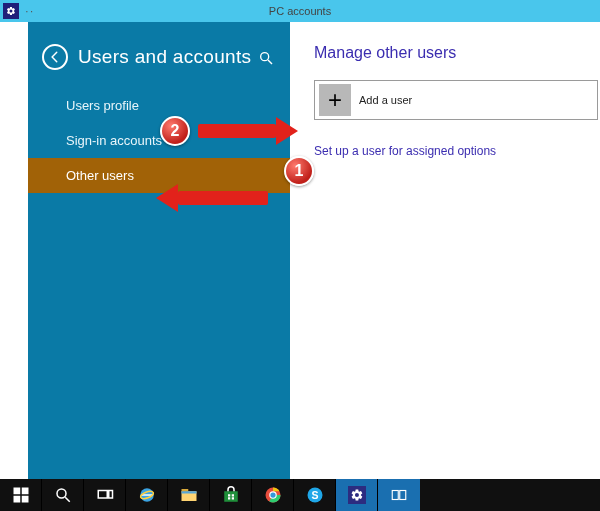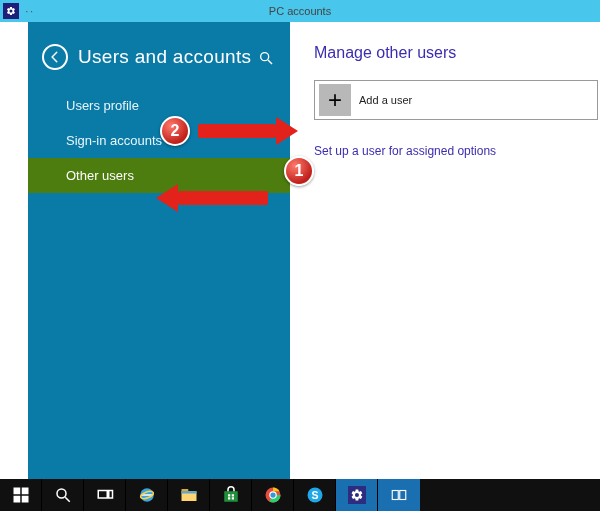--- a/index.html
+++ b/index.html
@@ -73,21 +73,21 @@
   }
   .search-icon svg { width: 16px; height: 16px; stroke: #fff; fill: none; }
 
   .nav-item {
     padding: 10px 14px 10px 38px;
     font-size: 13px;
     color: #e8f5fa;
     cursor: pointer;
   }
   .nav-item.selected {
-    background: #4d7c0f;
+    background: #a16207;
     color: #fff;
   }
 
   
   .content {
     flex: 1;
     background: #fff;
     padding: 22px 18px 18px 24px;
     position: relative;
   }

